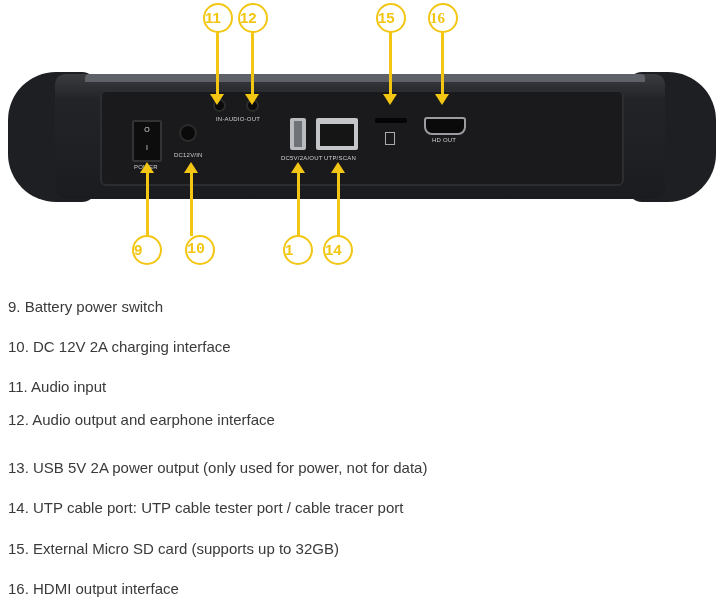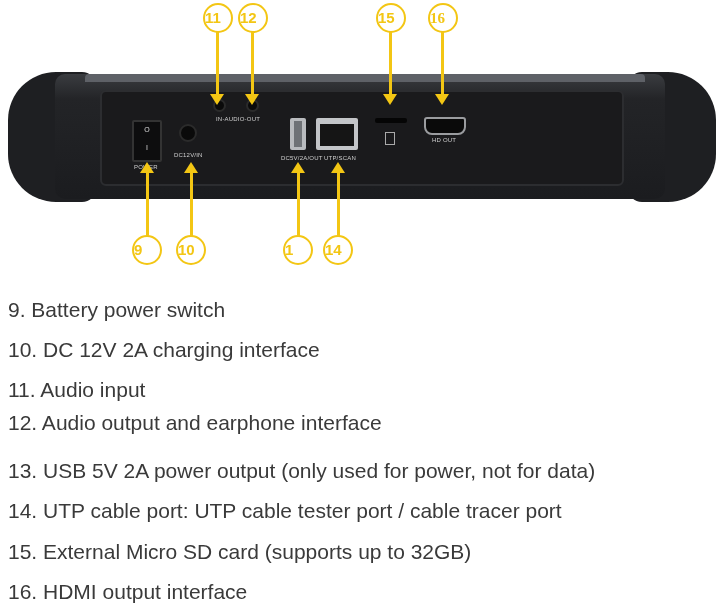--- a/index.html
+++ b/index.html
@@ -20,21 +20,21 @@
   .rj45 { position:absolute; left:316px; top:118px; width:42px; height:32px; background:#c3c5c8; border-radius:2px; }
   .rj45::after { content:""; position:absolute; left:4px; top:6px; width:34px; height:22px; background:#151515; }
   .sdslot { position:absolute; left:375px; top:118px; width:32px; height:5px; background:#050505; border-radius:2px; }
   .sdicon { position:absolute; left:385px; top:132px; width:8px; height:11px; border:1px solid #aaa; }
   .hdmi { position:absolute; left:424px; top:117px; width:38px; height:14px; background:#0a0a0a; border:2px solid #9a9c9f; border-radius:3px 3px 8px 8px; }
   .callout { position:absolute; width:30px; height:30px; border:2px solid #f3c614; border-radius:50%; box-sizing:border-box; color:#f3c614; font-weight:bold; font-size:15px; text-align:left; line-height:26px; background:#fff; }
   .line { position:absolute; width:3px; background:#f3c614; }
   .arrow-down { position:absolute; width:0; height:0; border-left:7px solid transparent; border-right:7px solid transparent; border-top:11px solid #f3c614; }
   .arrow-up { position:absolute; width:0; height:0; border-left:7px solid transparent; border-right:7px solid transparent; border-bottom:11px solid #f3c614; }
   .legend { position:absolute; left:0; top:292px; width:720px; }
-  .legend-item { position:absolute; left:8px; font-size:21px; color:#3a3a3a; white-space:nowrap; }
+  .legend-item { position:absolute; left:8px; font-size:15px; color:#3a3a3a; white-space:nowrap; }
 </style>
 </head>
 <body>
 
 <div class="figure">
   <div class="bumper left"></div>
   <div class="bumper right"></div>
   <div class="body-shell"></div>
   <div class="top-rim"></div>
   <div class="panel"></div>
@@ -79,21 +79,21 @@
   <div class="callout" style="left:428px; top:3px;font-family:Liberation Serif, serif;">16</div>
   <div class="line" style="left:441px; top:32px; height:62px;"></div>
   <div class="arrow-down" style="left:435px; top:94px;"></div>
 
   <div class="arrow-up" style="left:140px; top:162px;"></div>
   <div class="line" style="left:146px; top:172px; height:64px;"></div>
   <div class="callout" style="left:132px; top:235px;">9</div>
 
   <div class="arrow-up" style="left:184px; top:162px;"></div>
   <div class="line" style="left:190px; top:172px; height:64px;"></div>
-  <div class="callout" style="left:176px; top:235px;">10</div>
+  <div class="callout" style="left:185px; top:235px;font-family:Liberation Mono, monospace;">10</div>
 
   <div class="arrow-up" style="left:291px; top:162px;"></div>
   <div class="line" style="left:297px; top:172px; height:64px;"></div>
   <div class="callout" style="left:283px; top:235px;">1</div>
 
   <div class="arrow-up" style="left:331px; top:162px;"></div>
   <div class="line" style="left:337px; top:172px; height:64px;"></div>
   <div class="callout" style="left:323px; top:235px;">14</div>
 </div>
 

